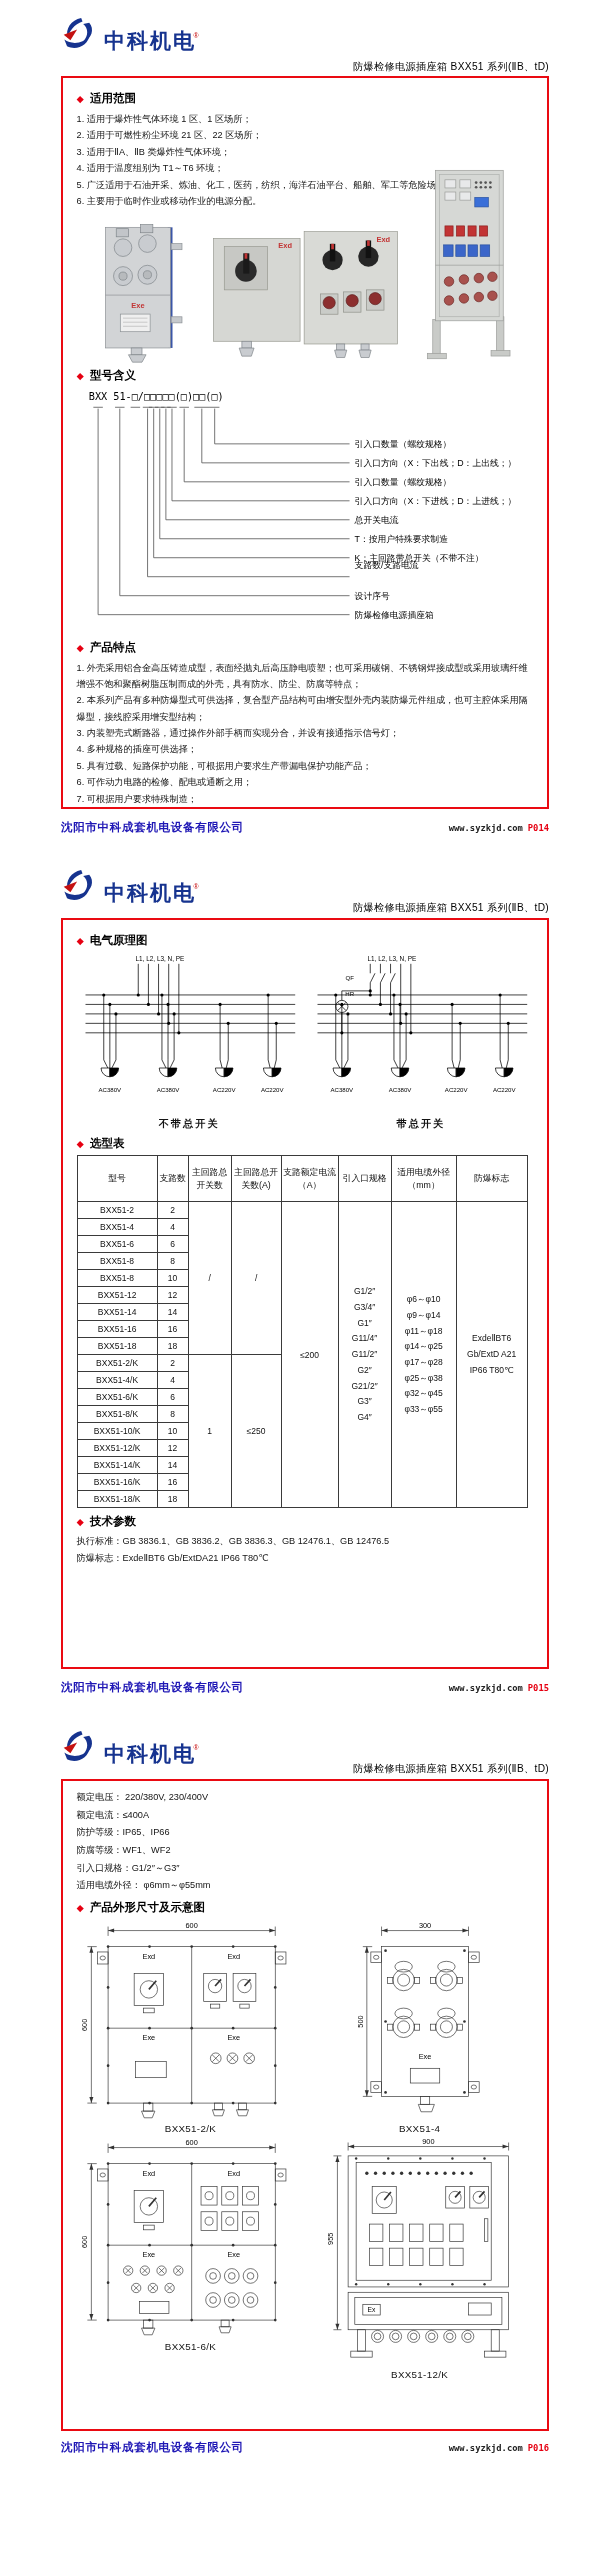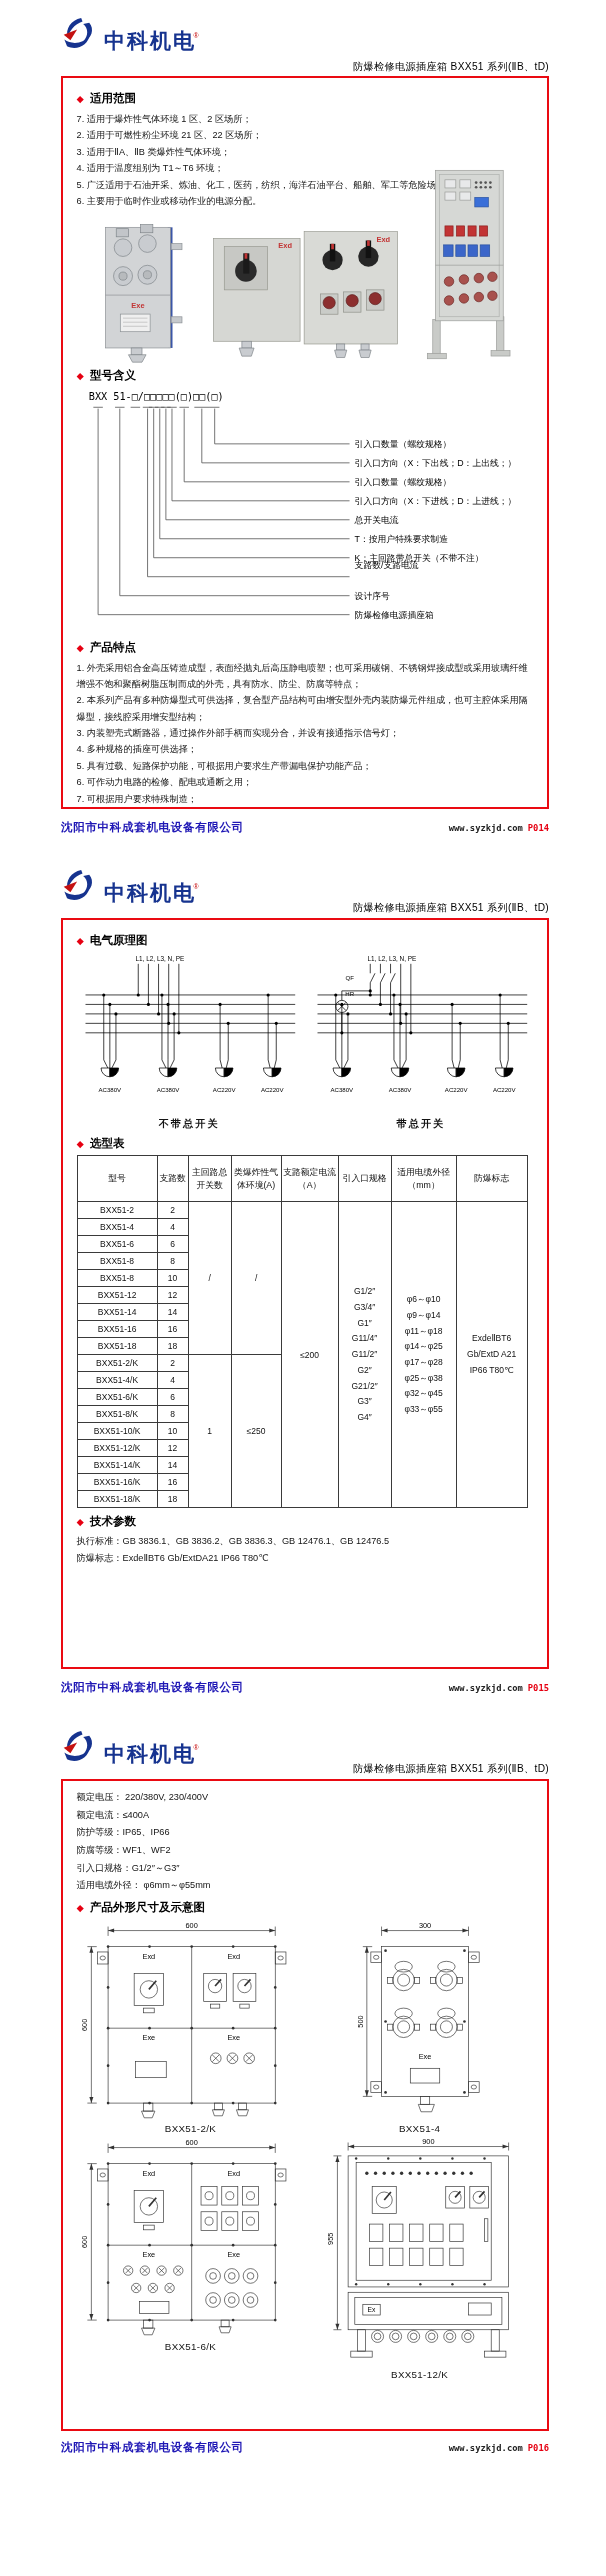--- a/index.html
+++ b/index.html
@@ -71,21 +71,21 @@
     <span class="logo-text">中科机电</span>
     <span class="logo-reg">®</span>
   </div>
   <div class="page-title">防爆检修电源插座箱 BXX51 系列(ⅡB、tD)</div>
 
   <div class="content-box">
     <div class="sec-head">
         <span>适用范围</span>
       </div>
     <div class="text-list">
-      <div>7. 适用于爆炸性气体环境 1 区、2 区场所；</div>
+      <div>1. 适用于爆炸性气体环境 1 区、1 区场所；</div>
       <div>2. 适用于可燃性粉尘环境 21 区、22 区场所；</div>
       <div>3. 适用于ⅡA、ⅡB 类爆炸性气体环境；</div>
       <div>4. 适用于温度组别为 T1～T6 环境；</div>
       <div>5. 广泛适用于石油开采、炼油、化工，医药，纺织，海洋石油平台、船舶、军工等危险场所；</div>
       <div>6. 主要用于临时作业或移动作业的电源分配。</div>
     </div>
 
     <div class="photos">
 
       <svg width="122" height="148" viewBox="0 0 180 218">
@@ -439,21 +439,21 @@
         <col style="width:57px">
           <col style="width:53px">
           <col style="width:65px">
           <col style="width:71px">
       </colgroup>
       <thead>
         <tr>
           <th>型号</th>
           <th>支路数</th>
           <th>主回路总开关数</th>
-          <th>类爆炸性气体环境(A)</th>
+          <th>主回路总开关数(A)</th>
           <th>支路额定电流（A）</th>
           <th>引入口规格</th>
           <th>适用电缆外径（mm）</th>
           <th>防爆标志</th>
         </tr>
       </thead>
       <tbody>
         <tr>
           <td>BXX51-2</td>
           <td>2</td>

